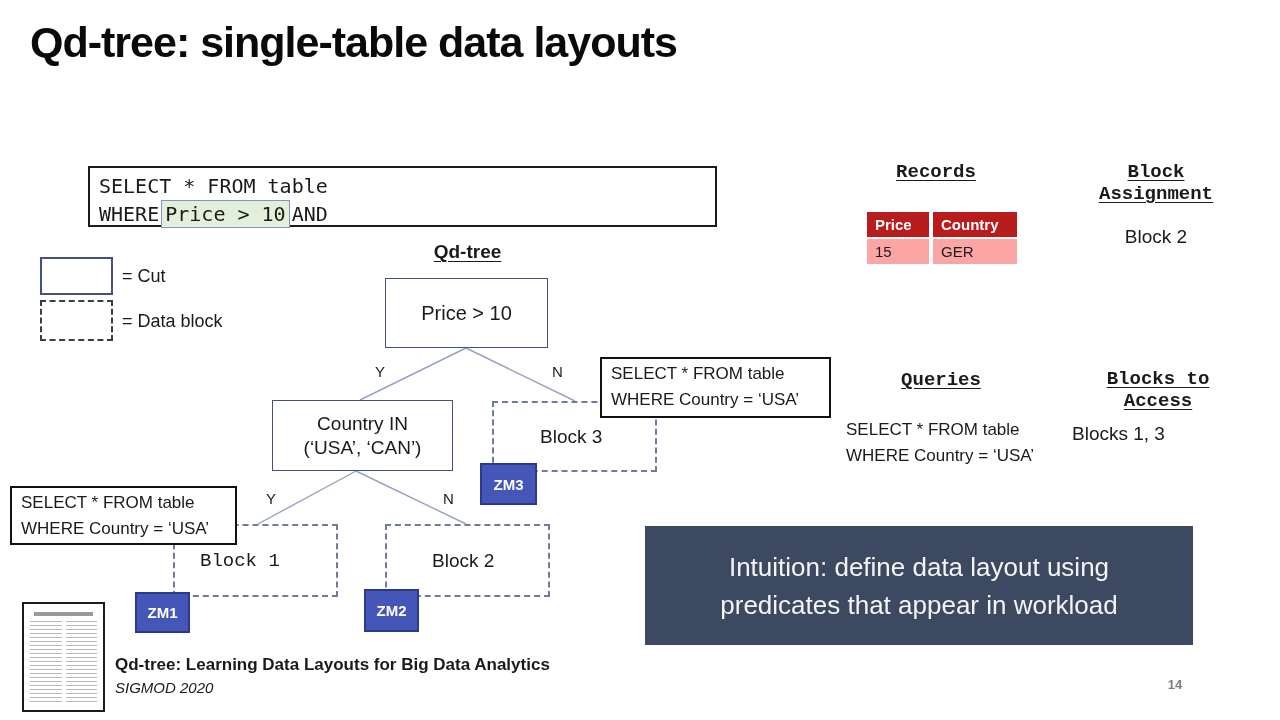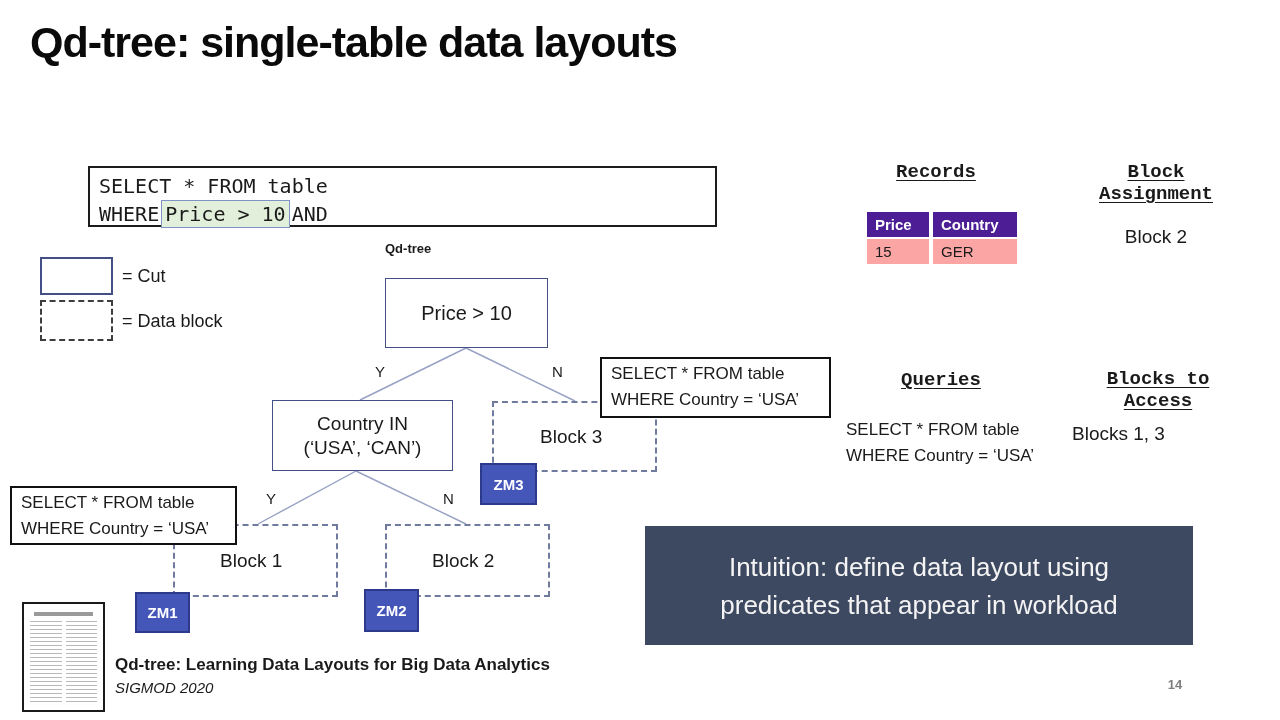--- a/index.html
+++ b/index.html
@@ -14,21 +14,21 @@
   .sql-line2 { display:flex; align-items:center; margin-top:1px; }
   .hl { background:#e2efda; border:1px solid #7f94c4; padding:0 3px; margin:0 2px; }
 
   
   .legend-cut-box { left:40px; top:257px; width:73px; height:38px; border:2px solid #454f87; background:#fff; }
   .legend-cut-label { left:122px; top:266px; font-size:18px; }
   .legend-block-box { left:40px; top:300px; width:73px; height:41px; border:2px dashed #3d3d3d; background:#fff; }
   .legend-block-label { left:122px; top:311px; font-size:18px; }
 
   
-  .tree-heading { left:385px; top:241px; width:165px; text-align:left; font-size:13px; font-weight:bold; text-underline-offset:3px; z-index:3; }
+  .tree-heading { left:385px; top:241px; width:165px; text-align:center; font-size:19px; font-weight:bold; text-decoration:underline; text-underline-offset:3px; z-index:3; }
   .cut-node { border:1.5px solid #454f87; background:#fff; display:flex; flex-direction:column; align-items:center; justify-content:center; font-size:20px; z-index:3; }
   .root-node { left:385px; top:278px; width:163px; height:70px; }
   .country-node { left:272px; top:400px; width:181px; height:71px; font-size:19px; line-height:24px; }
   .branch-label { font-size:15px; z-index:3; }
 
   .data-block { border:2px dashed #6f7a9e; background:transparent; z-index:2; }
   .block1 { left:173px; top:524px; width:165px; height:73px; }
   .block2 { left:385px; top:524px; width:165px; height:73px; }
   .block3 { left:492px; top:401px; width:165px; height:71px; }
   .block-label { font-size:19px; z-index:2; }
@@ -45,21 +45,21 @@
   svg.lines { left:0; top:0; z-index:1; }
 
   
   .panel-heading { font-size:19px; font-weight:bold; text-decoration:underline; text-underline-offset:3px; text-align:center;font-family:Liberation Mono, monospace; }
   .h-records { left:870px; top:161px; width:132px; }
   .h-assign { left:1068px; top:161px; width:176px; }
   .h-queries { left:875px; top:369px; width:132px; }
   .h-access { left:1072px; top:368px; width:172px; }
 
   .rec-table { left:863px; top:210px; border-collapse:separate; border-spacing:4px 2px; }
-  .rec-table th { background:#4c1d95; color:#fff; font-size:15px; font-weight:bold; text-align:left; padding:4px 8px; }
+  .rec-table th { background:#b91c1c; color:#fff; font-size:15px; font-weight:bold; text-align:left; padding:4px 8px; }
   .rec-table td { background:#fca5a5; font-size:15px; text-align:left; padding:4px 8px; }
   .col-price { width:62px; }
   .col-country { width:84px; }
 
   .assign-value { left:1068px; top:226px; width:176px; text-align:center; font-size:19px; }
   .query-text { left:846px; top:417px; font-size:17px; line-height:26px; white-space:nowrap; }
   .access-value { left:1072px; top:423px; width:172px; text-align:left; font-size:19px; }
 
   .intuition-box { left:645px; top:526px; width:548px; height:119px; background:#3d4960; color:#f4f4f4; display:flex; align-items:center; justify-content:center; text-align:center; font-size:26px; line-height:38px; padding:0 30px; z-index:6; }
 
@@ -112,21 +112,21 @@
   <span>(‘USA’, ‘CAN’)</span>
 </div>
 
 <div class="abs branch-label" style="left:266px; top:490px;">Y</div>
 <div class="abs branch-label" style="left:443px; top:490px;">N</div>
 
 <div class="abs data-block block1"></div>
 <div class="abs data-block block2"></div>
 <div class="abs data-block block3"></div>
 
-<div class="abs block-label" style="left:220px; top:550px;">Block 1</div>
+<div class="abs block-label" style="left:200px; top:550px;font-family:Liberation Mono, monospace;">Block 1</div>
 <div class="abs block-label" style="left:432px; top:550px;">Block 2</div>
 <div class="abs block-label" style="left:540px; top:426px;">Block 3</div>
 
 <div class="abs callout callout-top">
   <div>SELECT * FROM table</div>
   <div>WHERE Country = ‘USA’</div>
 </div>
 <div class="abs callout callout-left">
   <div>SELECT * FROM table</div>
   <div>WHERE Country = ‘USA’</div>

